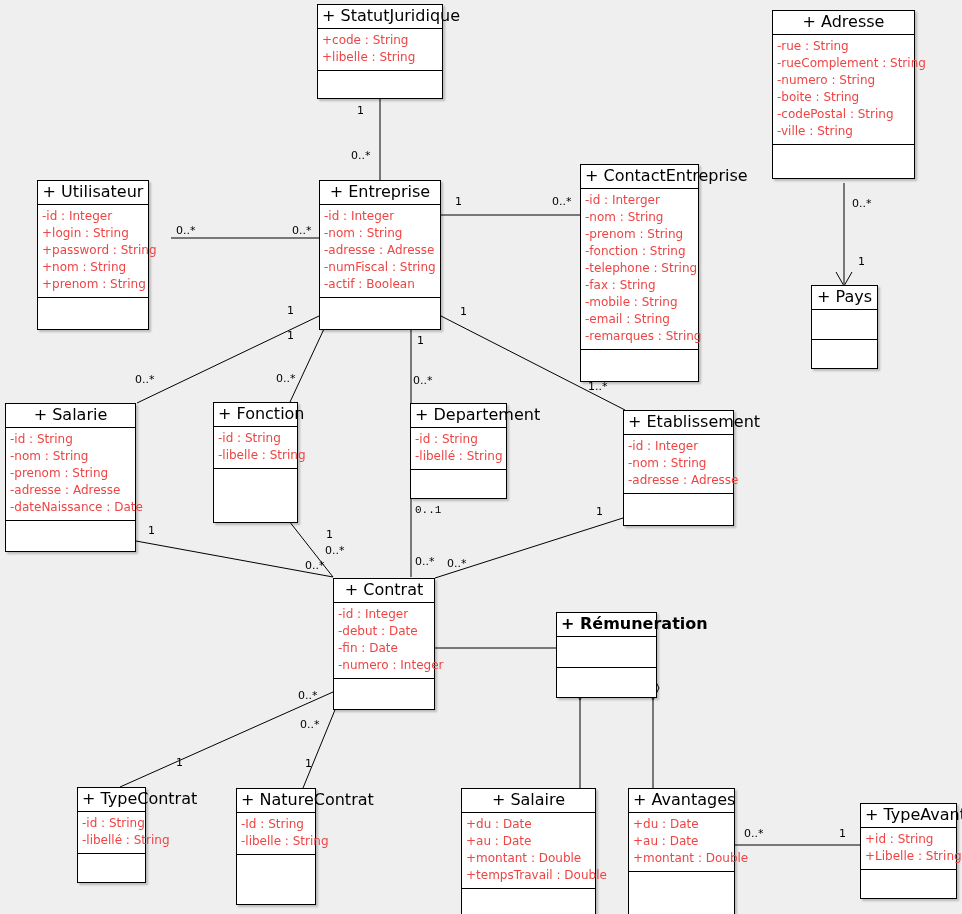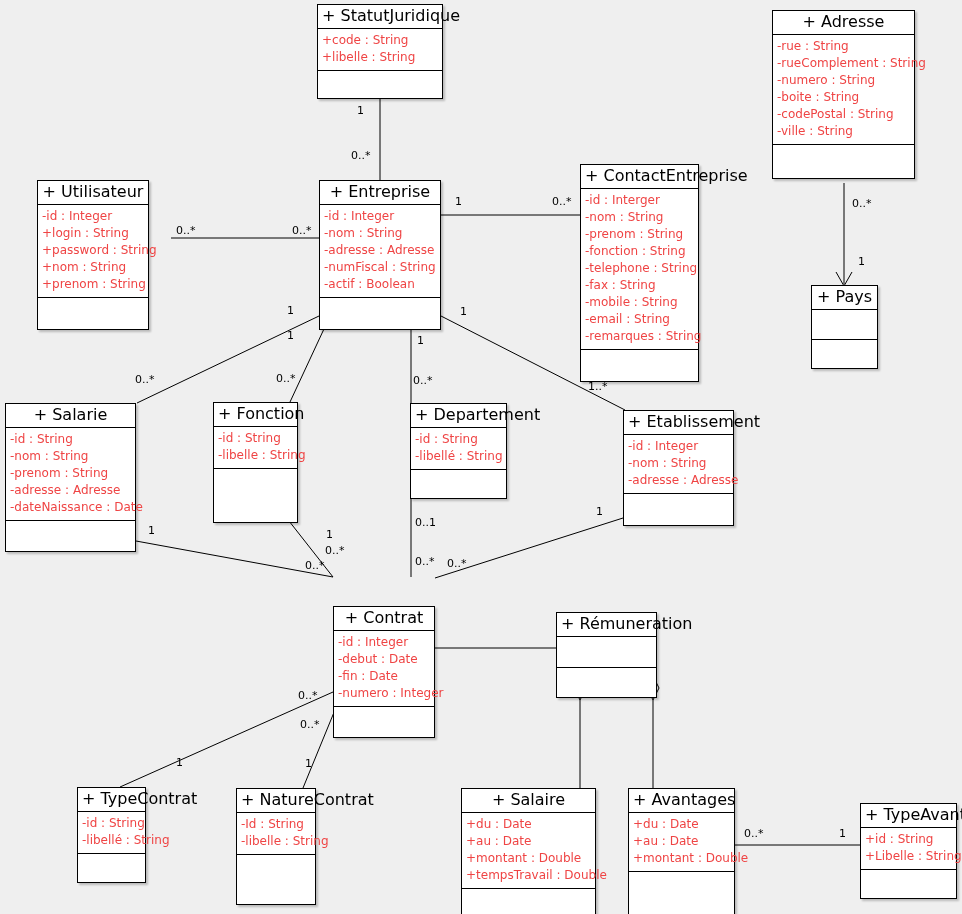--- a/index.html
+++ b/index.html
@@ -131,21 +131,21 @@
   <div class="mult" style="left:287px; top:330px;">1</div>
   <div class="mult" style="left:276px; top:373px;">0..*</div>
   <div class="mult" style="left:417px; top:335px;">1</div>
   <div class="mult" style="left:413px; top:375px;">0..*</div>
   <div class="mult" style="left:460px; top:306px;">1</div>
   <div class="mult" style="left:588px; top:381px;">1..*</div>
   <div class="mult" style="left:148px; top:525px;">1</div>
   <div class="mult" style="left:305px; top:560px;">0..*</div>
   <div class="mult" style="left:326px; top:529px;">1</div>
   <div class="mult" style="left:325px; top:545px;">0..*</div>
-  <div class="mult" style="left:415px; top:517px;">0..1</div>
+  <div class="mult" style="left:415px; top:504px;font-family:Liberation Mono, monospace;">0..1</div>
   <div class="mult" style="left:415px; top:556px;">0..*</div>
   <div class="mult" style="left:447px; top:558px;">0..*</div>
   <div class="mult" style="left:596px; top:506px;">1</div>
   <div class="mult" style="left:298px; top:690px;">0..*</div>
   <div class="mult" style="left:300px; top:719px;">0..*</div>
   <div class="mult" style="left:176px; top:757px;">1</div>
   <div class="mult" style="left:305px; top:758px;">1</div>
   <div class="mult" style="left:744px; top:828px;">0..*</div>
   <div class="mult" style="left:839px; top:828px;">1</div>
 
@@ -250,32 +250,32 @@
   <div class="uml-class" style="left:623px; top:410px; width:111px;">
     <div class="uml-name">+ Etablissement</div>
     <div class="uml-attrs">
       <div>-id : Integer</div>
       <div>-nom : String</div>
       <div>-adresse : Adresse</div>
     </div>
     <div class="uml-ops" style="height:25px;"></div>
   </div>
 
-  <div class="uml-class" style="left:333px; top:578px; width:102px;margin-top:28px;">
+  <div class="uml-class" style="left:333px; top:578px; width:102px;">
     <div class="uml-name">+ Contrat</div>
     <div class="uml-attrs">
       <div>-id : Integer</div>
       <div>-debut : Date</div>
       <div>-fin : Date</div>
       <div>-numero : Integer</div>
     </div>
     <div class="uml-ops" style="height:24px;"></div>
   </div>
 
-  <div class="uml-class" style="left:556px; top:612px; width:101px;">
+  <div class="uml-class" style="left:556px; top:612px; width:101px;font-weight:bold;">
     <div class="uml-name">+ Rémuneration</div>
     <div class="uml-attrs" style="height:23px;"></div>
     <div class="uml-ops" style="height:23px;"></div>
   </div>
 
   <div class="uml-class" style="left:77px; top:787px; width:69px;">
     <div class="uml-name">+ TypeContrat</div>
     <div class="uml-attrs">
       <div>-id : String</div>
       <div>-libellé : String</div>

